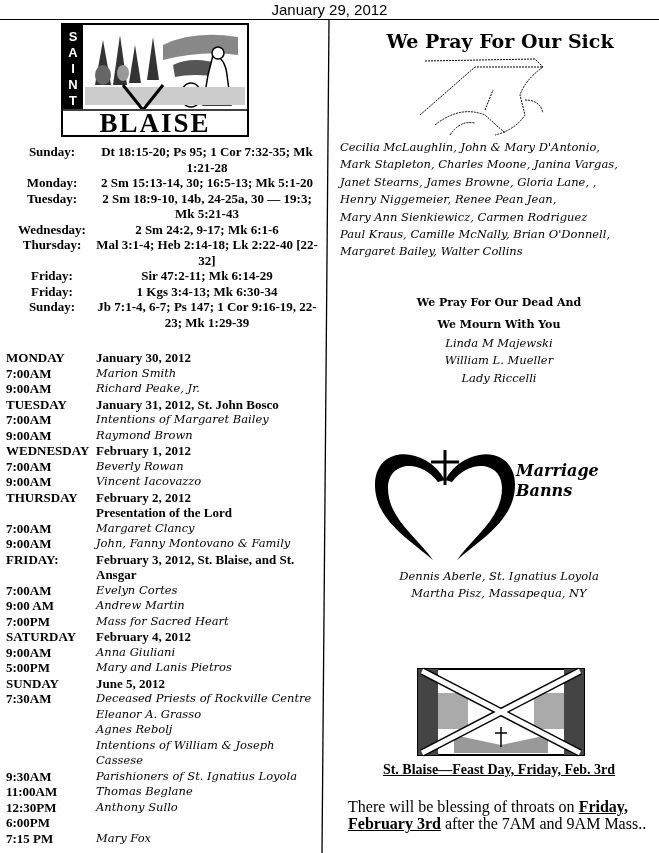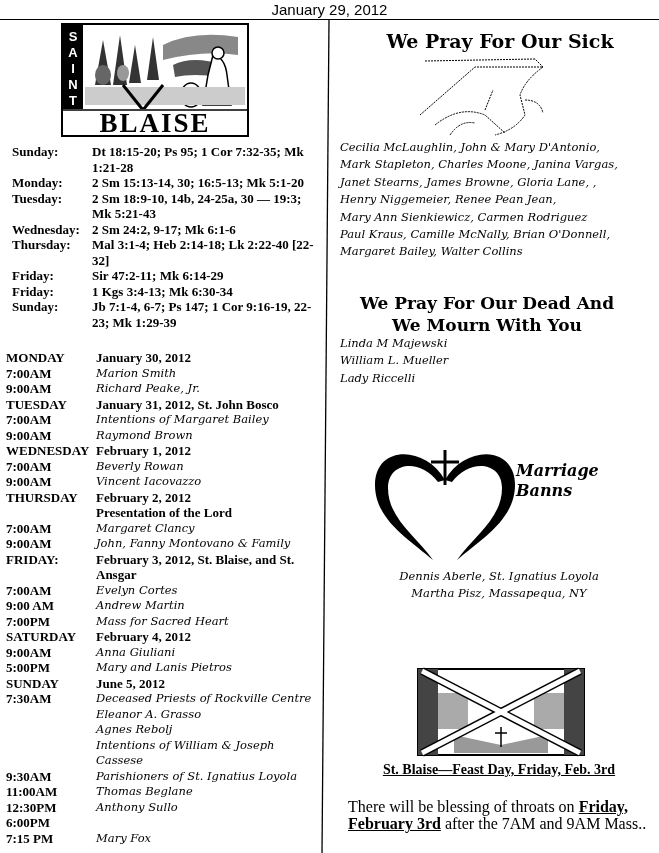--- a/index.html
+++ b/index.html
@@ -7,39 +7,39 @@
          font-family: "Liberation Serif", serif; }
   .header { position: absolute; left: 0; top: 0; width: 659px; height: 19px; border-bottom: 1.5px solid #000; }
   .header-title { position: absolute; left: 0; width: 659px; top: 0; text-align: center;
                   font-family: "Liberation Sans", sans-serif; font-size: 15px; line-height: 19px; }
   .divider { position: absolute; left: 0; top: 20px; width: 659px; height: 833px; }
 
   
   .logo { position: absolute; left: 61px; top: 23px; width: 184px; height: 110px; border: 2px solid #000;
           background: #fff; overflow: hidden; }
   .readings { position: absolute; left: 12px; top: 144px; width: 310px; font-weight: bold; font-size: 13px; line-height: 15.5px; }
-  .reading-row { display: flex; }
+  .reading-row { display: flex; text-align: center; }
   .reading-day { width: 80px; flex: 0 0 auto; }
   .reading-text { flex: 1; }
 
   .schedule { position: absolute; left: 6px; top: 350px; width: 316px; font-size: 13px; line-height: 15.5px; }
   .sched-row { display: flex; }
   .sched-label { width: 90px; flex: 0 0 auto; font-weight: bold; }
   .sched-text { flex: 1; }
   .sched-text.b { font-weight: bold; }
   .sched-text.i { font-style: italic; font-family: "DejaVu Serif", serif; font-size: 11.5px; }
 
   
   .r-title { position: absolute; font-family: "DejaVu Serif", serif; font-weight: bold; text-align: center; }
   .sick-title { left: 340px; top: 30px; width: 320px; font-size: 19px; }
   .hands { position: absolute; left: 415px; top: 55px; width: 150px; height: 85px; }
   .sick-list { position: absolute; left: 340px; top: 139px; width: 315px; font-style: italic;
                font-family: "DejaVu Serif", serif; font-size: 11.5px; line-height: 17.4px; }
-  .dead-title { left: 328px; top: 292px; width: 318px; font-size: 17px; line-height: 22px; }
-  .dead-list { position: absolute; left: 340px; top: 335px; width: 318px; font-style: italic;
+  .dead-title { left: 340px; top: 292px; width: 318px; font-size: 11px; line-height: 22px; }
+  .dead-list { position: absolute; left: 340px; top: 335px; width: 318px; text-align: center; font-style: italic;
                font-family: "DejaVu Serif", serif; font-size: 11.5px; line-height: 17.4px; }
   .heart { position: absolute; left: 370px; top: 440px; width: 150px; height: 125px; }
   .banns-text { position: absolute; left: 516px; top: 461px; width: 110px; font-family: "DejaVu Serif", serif;
                 font-style: italic; font-weight: bold; font-size: 16px; line-height: 20px; }
   .banns-list { position: absolute; left: 340px; top: 568px; width: 318px; text-align: center; font-style: italic;
                 font-family: "DejaVu Serif", serif; font-size: 11.5px; line-height: 17.4px; }
   .blessing-img { position: absolute; left: 414px; top: 665px; width: 174px; height: 94px; }
   .feast-title { position: absolute; left: 340px; top: 762px; width: 318px; text-align: center; font-weight: bold;
                  font-size: 14px; text-decoration: underline; }
   .feast-body { position: absolute; left: 348px; top: 798px; width: 300px; font-size: 16px; line-height: 17px; }

